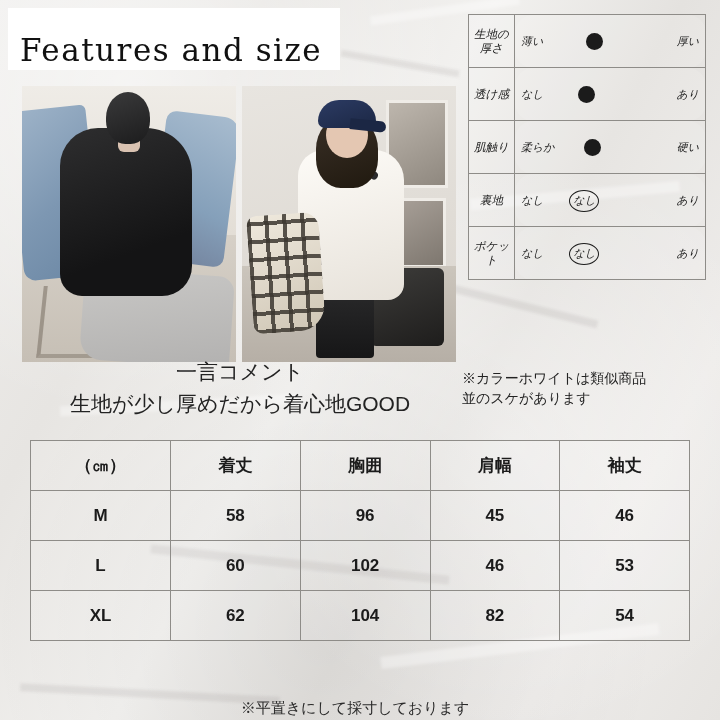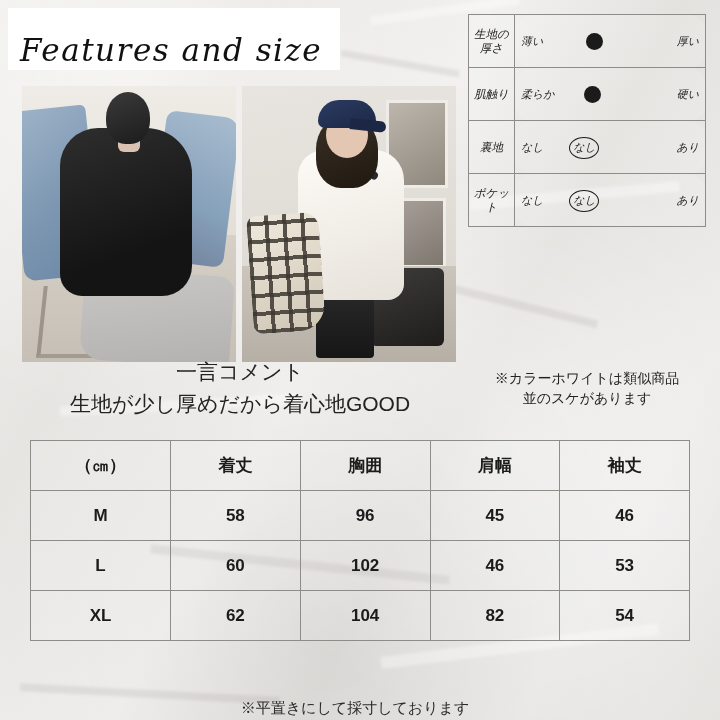--- a/index.html
+++ b/index.html
@@ -36,21 +36,20 @@
   
   .title-box {
     position: absolute;
     left: 8px; top: 8px;
     width: 332px; height: 62px;
     background: #fff;
     display: flex; align-items: center;
   }
   .title-text {
     font-family: "DejaVu Serif", serif;
-    font-style: italic;
     font-size: 31px;
     letter-spacing: 1.5px;
     color: #111;
     padding-left: 12px;
     white-space: nowrap;
     margin-top: 22px;
   }
 
   
   .photo {
@@ -243,21 +242,20 @@
     font-size: 11px;
     background: transparent;
   }
 
   
   #prop-note {
     position: absolute;
     left: 462px; top: 368px; width: 250px;
     font-size: 14px;
     color: #232323;
-    text-align: center;
     line-height: 1.45;
   }
 
   
   #size-table {
     position: absolute;
     left: 30px; top: 440px;
     width: 660px;
     border-collapse: collapse;
     table-layout: fixed;
@@ -348,20 +346,34 @@
               <span class="scale-end">薄い</span>
               <div class="scale-track">
                 <div class="dot" style="left: 38%;"></div>
               </div>
               <span class="scale-end">厚い</span>
             </div>
           </td>
         </tr>
         <tr>
           <td class="prop-label">
+            <div>透け感</div>
+          </td>
+          <td class="prop-scale">
+            <div class="scale-wrap">
+              <span class="scale-end">なし</span>
+              <div class="scale-track">
+                <div class="dot" style="left: 32%;"></div>
+              </div>
+              <span class="scale-end">あり</span>
+            </div>
+          </td>
+        </tr>
+        <tr>
+          <td class="prop-label">
             <div>肌触り</div>
           </td>
           <td class="prop-scale">
             <div class="scale-wrap">
               <span class="scale-end">柔らか</span>
               <div class="scale-track">
                 <div class="dot" style="left: 36%;"></div>
               </div>
               <span class="scale-end">硬い</span>
             </div>

